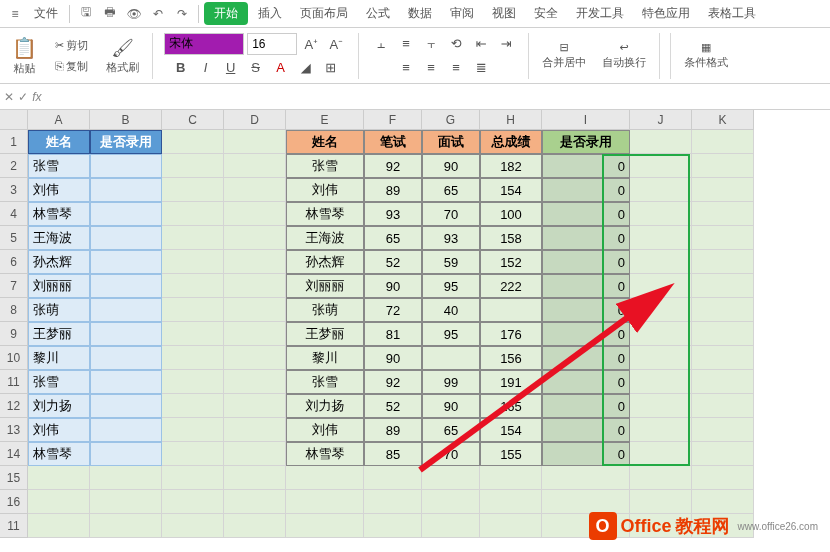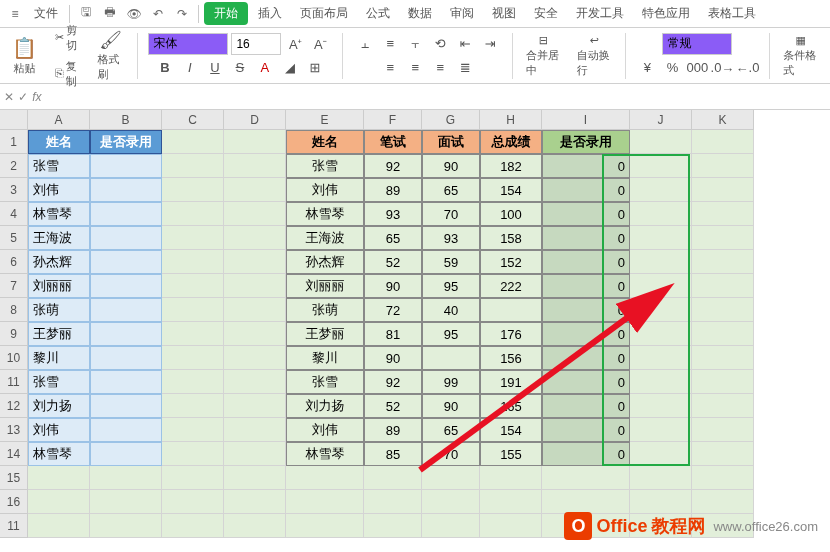--- a/index.html
+++ b/index.html
@@ -11,21 +11,21 @@
     .menubar .sep { width:1px; height:18px; background:#ccc; margin:0 3px; }
     .tab-start { background:#22b14c; color:#fff; padding:3px 10px; border-radius:4px; font-size:12px; }
     .tab { padding:3px 8px; color:#555; font-size:12px; }
     
     .toolbar { display:flex; align-items:center; height:56px; background:#fff; border-bottom:1px solid #d0d0d0; padding:2px 6px; gap:4px; }
     .tool-group { display:flex; flex-direction:column; align-items:center; gap:2px; padding:0 4px; }
     .tool-row { display:flex; align-items:center; gap:3px; }
     .tool-btn { padding:2px 4px; color:#555; display:flex; align-items:center; gap:2px; font-size:11px; }
     .tool-big { display:flex; flex-direction:column; align-items:center; padding:2px 6px; color:#555; font-size:11px; gap:1px; }
     .vsep { width:1px; height:46px; background:#d8d8d8; margin:0 3px; }
-    .font-sel { border:1px solid #ccc; height:22px; padding:0 4px; min-width:80px; display:flex; align-items:center; font-size:12px; background:#8b5cf6; }
+    .font-sel { border:1px solid #ccc; height:22px; padding:0 4px; min-width:80px; display:flex; align-items:center; font-size:12px; background:#a21caf; }
     .size-sel { border:1px solid #ccc; height:22px; padding:0 4px; width:50px; display:flex; align-items:center; font-size:12px; background:#fff; }
     .fmt-btn { width:22px; height:22px; display:flex; align-items:center; justify-content:center; border:1px solid transparent; color:#555; font-size:13px; }
     
     .formula-bar { display:flex; align-items:center; height:26px; border-bottom:1px solid #d0d0d0; }
     .name-box { width:105px; border-right:1px solid #d0d0d0; height:100%; display:flex; align-items:center; padding:0 6px; font-size:12px; }
     .fb-btns { display:flex; align-items:center; padding:0 4px; gap:4px; color:#888; }
     .formula-input { flex:1; padding:0 6px; font-size:12px; }
     
     .grid-area { position:relative; overflow:hidden; height:442px; }
     .corner { position:absolute; top:0; left:0; width:28px; height:20px; background:#e8e8e8; border-right:1px solid #ccc; border-bottom:1px solid #ccc; }
@@ -46,21 +46,21 @@
     .body-sel { background:#c6d9bf !important; border:1px solid #888; justify-content:flex-end; }
     .num { justify-content:center; }
     
     .selection-border { position:absolute; border:2px solid #22aa44; pointer-events:none; }
     
     .arrow { position:absolute; pointer-events:none; }
     
     .watermark { position:absolute; bottom:12px; right:12px; display:flex; align-items:center; gap:4px; font-size:18px; font-weight:bold; }
     .watermark .o-icon { width:28px; height:28px; background:#eb3c00; border-radius:4px; display:flex; align-items:center; justify-content:center; color:#fff; font-size:18px; }
     .watermark .t1 { color:#eb3c00; }
-    .watermark .url { color:#888; font-size:13px; font-weight:normal; margin-left:4px; }
+    .watermark .url { color:#888; font-size:10px; font-weight:normal; margin-left:4px; }
   </style>
 </head>
 <body>
 
 <div class="menubar">
   <div class="icon-btn">≡</div>
   <div class="menu-btn">文件</div>
   <div class="sep"></div>
   <div class="icon-btn">🖫</div>
   <div class="icon-btn">🖶</div>
@@ -146,30 +146,20 @@
   <div class="vsep"></div>
   <div class="tool-big">
     <span>⊟</span>
     <span>合并居中</span>
   </div>
   <div class="tool-big">
     <span>↩</span>
     <span>自动换行</span>
   </div>
   <div class="vsep"></div>
-  <div class="tool-group">
-    <div class="font-sel" style="min-width:70px">常规</div>
-    <div class="tool-row">
-      <div class="fmt-btn">¥</div>
-      <div class="fmt-btn">%</div>
-      <div class="fmt-btn">000</div>
-      <div class="fmt-btn">.0→</div>
-      <div class="fmt-btn">←.0</div>
-    </div>
-  </div>
   <div class="vsep"></div>
   <div class="tool-big">
     <span>▦</span>
     <span>条件格式</span>
   </div>
 </div>
 
 <div class="formula-bar">
   <div class="fb-btns">
     <span>✕</span>

